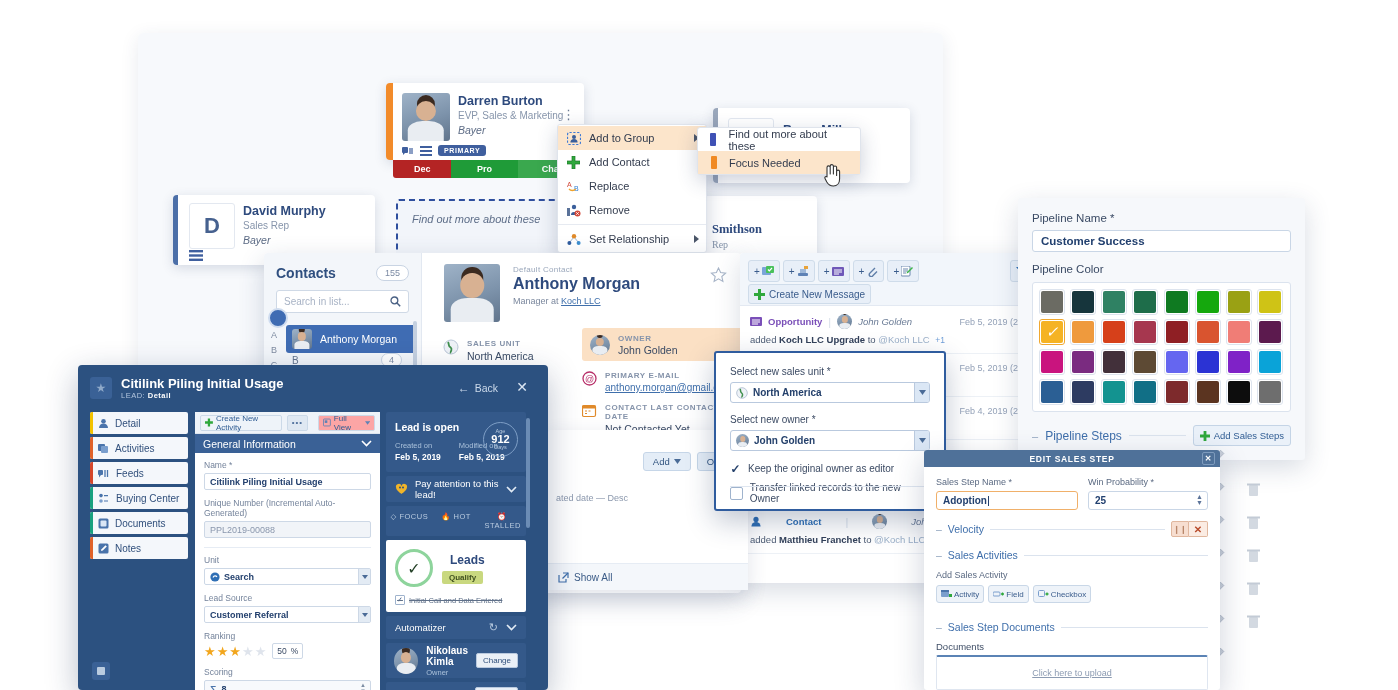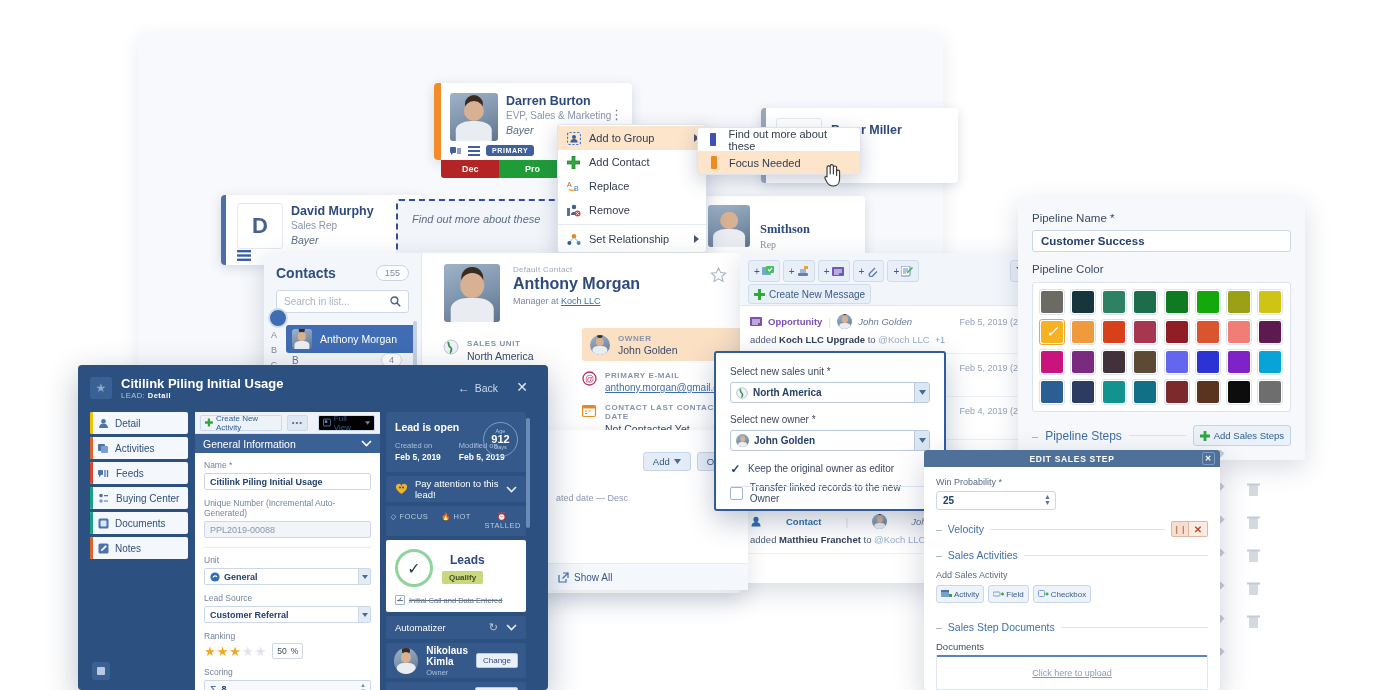--- a/index.html
+++ b/index.html
@@ -13,21 +13,21 @@
   .layer{position:absolute;}
   .muted{color:#8a97ad;}
 
   
   #board{
     left:138px;top:33px;width:805px;height:470px;
     background:#f7f9fc;border-radius:6px;box-shadow:0 4px 18px rgba(40,60,100,.10);
   }
 
   
-  .minicard{position:absolute;background:#fff;border-radius:4px;box-shadow:0 3px 12px rgba(40,60,100,.17);margin-left:48px;}
+  .minicard{position:absolute;background:#fff;border-radius:4px;box-shadow:0 3px 12px rgba(40,60,100,.17);}
   .minicard .accent{position:absolute;left:0;top:0;bottom:0;width:7px;border-radius:4px 0 0 4px;}
   .mc-name{font-size:12.5px;font-weight:bold;color:#2e4a7d;}
   .mc-role{font-size:10px;color:#8795ab;margin-top:2px;}
   .mc-org{font-size:10.5px;color:#5c6b85;font-style:italic;margin-top:3px;}
 
   .avatar-face{border-radius:3px;position:relative;overflow:hidden;
     background:linear-gradient(160deg,#9fb3c8 0%,#7d93ab 55%,#60748c 100%);}
   .avatar-face:before{content:"";position:absolute;left:50%;top:16%;width:42%;height:42%;
      transform:translateX(-50%);border-radius:50%;background:#d8b192;}
   .avatar-face:after{content:"";position:absolute;left:50%;top:58%;width:76%;height:48%;
@@ -778,20 +778,27 @@
   </div>
 </div>
 
 <div id="editstep" class="layer">
   <div class="bar">
     <span>EDIT SALES STEP</span>
     <span style="position:absolute;right:5px;top:2px;border:1px solid #7e9bbd;border-radius:2px;width:11px;height:11px;display:flex;align-items:center;justify-content:center;font-size:8px;">✕</span>
   </div>
   <div style="padding:10px 12px;">
     <div style="display:flex;gap:10px;">
+      <div style="flex:1">
+        <div style="font-size:9px;color:#5b6a82;">Sales Step Name *</div>
+        <div style="margin-top:4px;border:1px solid #f0b06a;border-radius:3px;height:17px;display:flex;align-items:center;padding:0 6px;font-size:10px;font-weight:bold;color:#22406f;background:#fff;">
+            <span>Adoption</span>
+            <span style="width:1px;height:10px;background:#22406f;margin-left:1px;"></span>
+          </div>
+      </div>
       <div style="width:120px">
         <div style="font-size:9px;color:#5b6a82;">Win Probability *</div>
         <div style="margin-top:4px;border:1px solid #c9d6e6;border-radius:3px;height:17px;display:flex;align-items:center;padding:0 6px;font-size:10px;font-weight:bold;color:#22406f;background:#fff;position:relative;">
           <span>25</span>
           <span style="position:absolute;right:4px;top:2px;font-size:7px;line-height:6px;color:#5b7399;">▲<br>▼</span>
         </div>
       </div>
     </div>
 
     <div class="sect-line" style="margin-top:11px;">
@@ -936,21 +943,21 @@
   <div class="formpanel" style="position:absolute;left:117px;top:47px;width:185px;bottom:0;">
     <div style="height:21px;background:#eef3f9;border-bottom:1px solid #dce5ef;display:flex;align-items:center;padding:0 5px;gap:5px;">
       <span style="background:#eef3f9;border:1px solid #cbd9e8;border-radius:2px;height:14px;display:flex;align-items:center;padding:0 4px;gap:3px;font-size:8px;color:#2f5c93;">
         <svg class="svgi" width="9" height="9" viewBox="0 0 9 9">
             <path d="M3.2 0h2.6v3.2H9v2.6H5.8V9H3.2V5.8H0V3.2h3.2z" fill="#2fa83c"></path>
           </svg>
         <span>Create New Activity</span>
       </span>
       <span style="background:#dfe8f2;border:1px solid #cbd9e8;border-radius:2px;height:14px;display:flex;align-items:center;padding:0 4px;font-size:8px;color:#4d6e9b;letter-spacing:1px;">•••</span>
       <span style="flex:1"></span>
-      <span style="background:#000000;border:1px solid #cbd9e8;border-radius:2px;height:14px;display:flex;align-items:center;padding:0 4px;gap:3px;font-size:8px;color:#2f5c93;">
+      <span style="background:#fca5a5;border:1px solid #cbd9e8;border-radius:2px;height:14px;display:flex;align-items:center;padding:0 4px;gap:3px;font-size:8px;color:#2f5c93;">
         <svg class="svgi" width="9" height="9" viewBox="0 0 9 9">
             <rect x="0.5" y="0.5" width="8" height="8" rx="1" fill="none" stroke="#5f82b5"></rect>
             <rect x="2" y="2" width="3" height="3" fill="#5f82b5"></rect>
           </svg>
         <span>Full View</span>
         <svg class="svgi" width="6" height="4" viewBox="0 0 6 4">
             <path d="M0 0h6L3 4z" fill="#5f82b5"></path>
           </svg>
       </span>
     </div>
@@ -974,21 +981,21 @@
       <div style="height:1px;background:#e6ecf4;margin:9px 0 7px 0;"></div>
 
       <div class="f-lbl">Unit</div>
       <div class="f-inp" style="margin-top:3px;">
         <span style="margin-right:4px;">
           <svg class="svgi" width="10" height="10" viewBox="0 0 10 10">
               <circle cx="5" cy="5" r="4.6" fill="#2f6fb5"></circle>
               <path d="M3 5.5c1-2 3-2 4-.5" stroke="#fff" stroke-width="1.2" fill="none"></path>
             </svg>
         </span>
-        <span>General</span>
+        <span>Search</span>
         <span class="caret">
             <svg class="svgi" width="6" height="4" viewBox="0 0 6 4">
               <path d="M0 0h6L3 4z" fill="#4a6b97"></path>
             </svg>
           </span>
       </div>
 
       <div class="f-lbl" style="margin-top:8px;">Lead Source</div>
       <div class="f-inp" style="margin-top:3px;">
         <span>Customer Referral</span>

